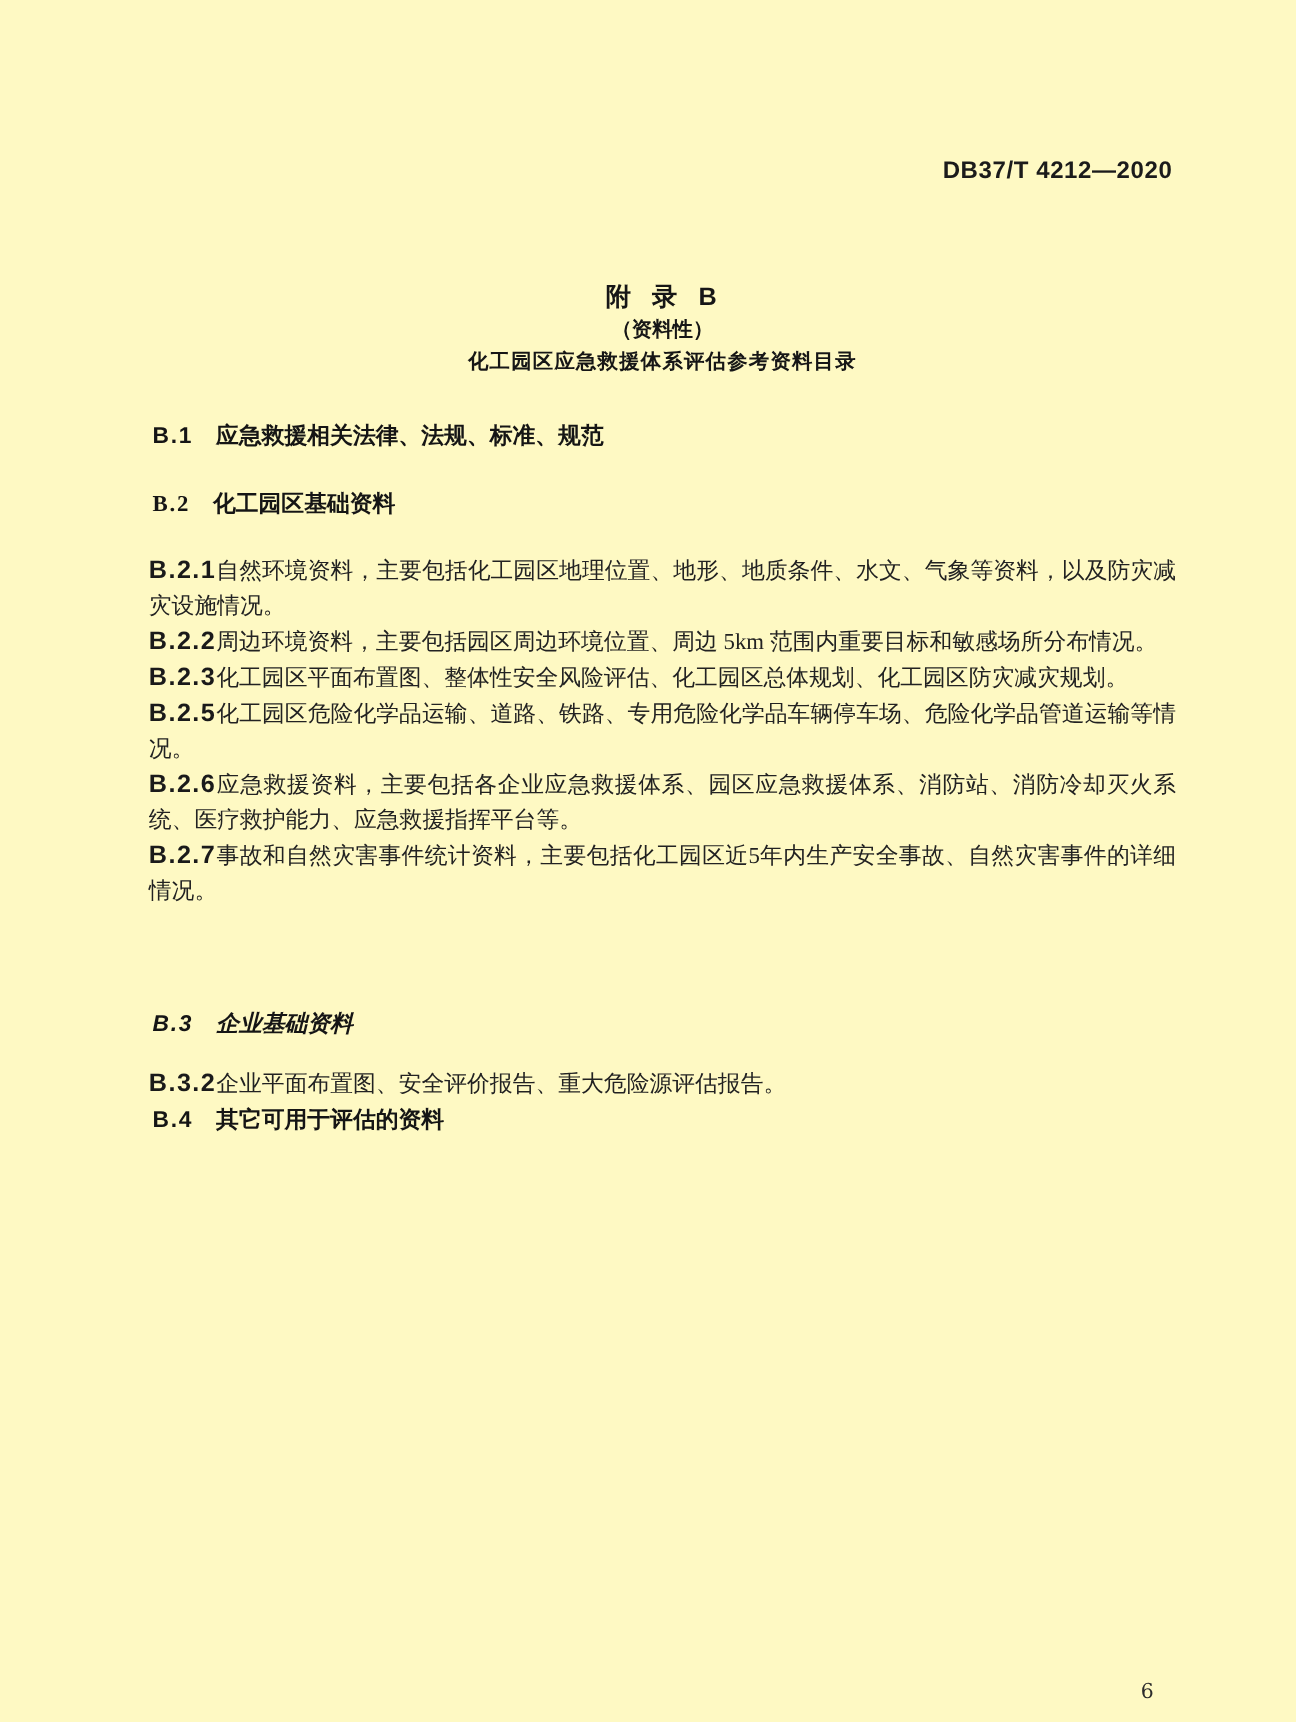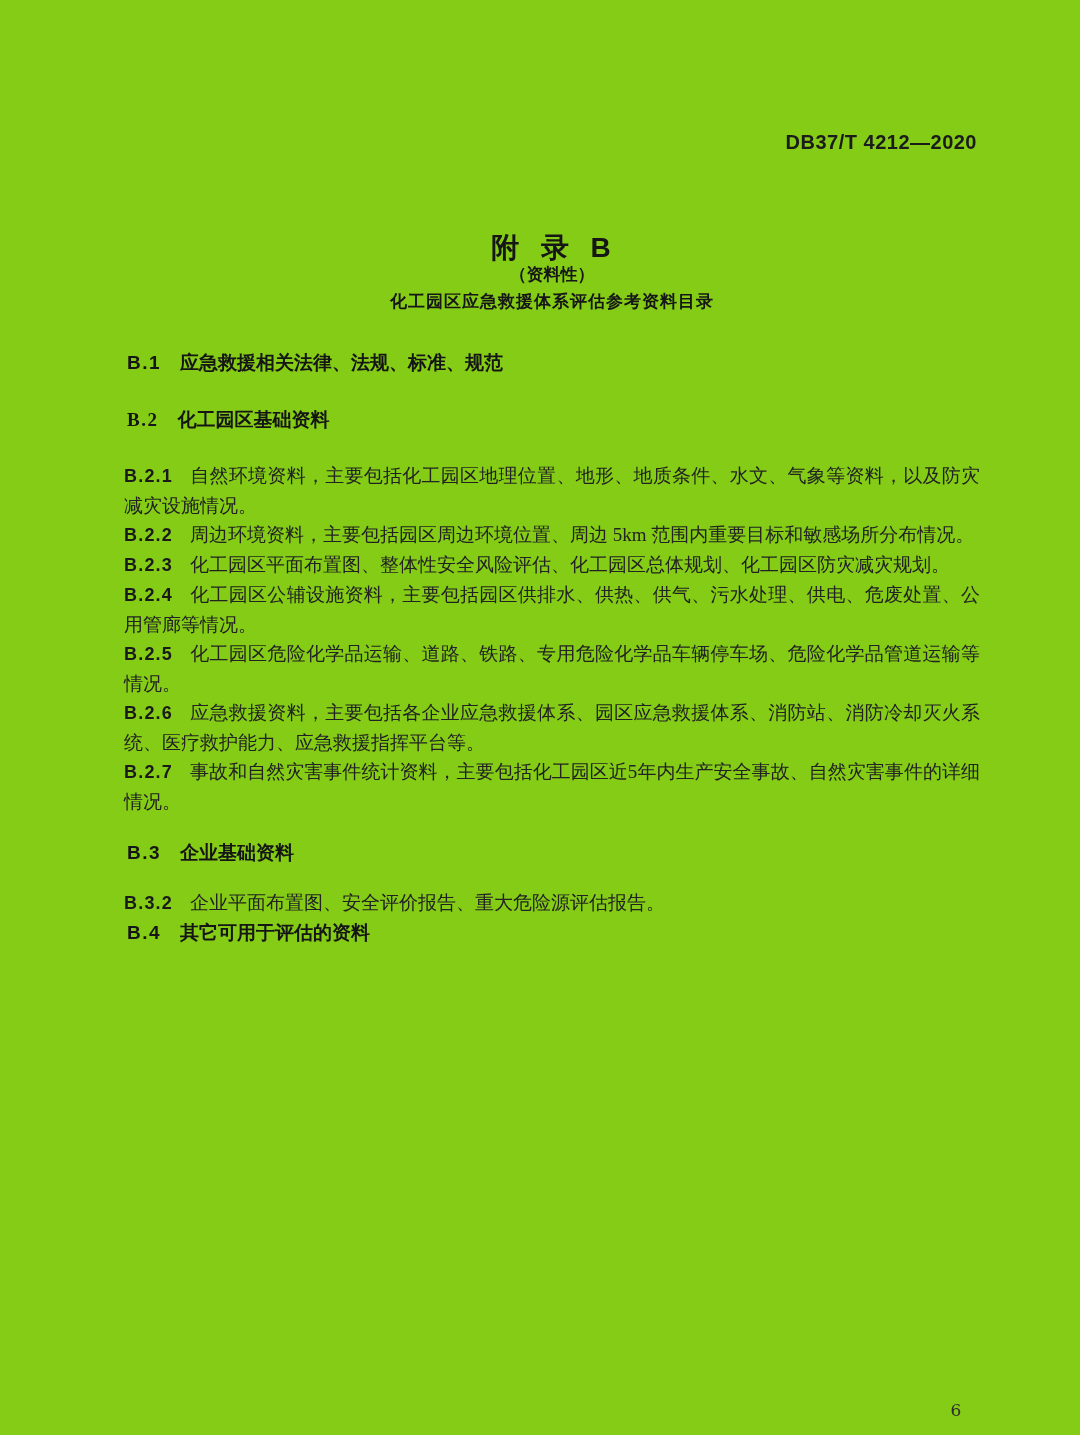--- a/index.html
+++ b/index.html
@@ -4,21 +4,21 @@
 <style>
   html, body {
     margin: 0;
     padding: 0;
     background: #ffffff;
   }
   .page {
     position: relative;
     width: 1080px;
     height: 1435px;
-    background: #84cc16;
+    background: #fef9c3;
     overflow: hidden;
     font-family: "Liberation Serif", serif;
     color: #1c1c1c;
   }
   
   .doc-code {
     position: absolute;
     top: 131px;
     left: 0;
     right: 103px;
@@ -34,21 +34,21 @@
     position: absolute;
     top: 234px;
     left: 124px;
     width: 856px;
     text-align: center;
     font-family: "Liberation Sans", sans-serif;
     font-weight: 700;
     color: #161616;
   }
   .titles .t { line-height: 27px; white-space: pre; }
-  .t1 { font-size: 28px; letter-spacing: 2px; }
+  .t1 { font-size: 21px; letter-spacing: 2px; }
   .t2 { font-size: 17px; }
   .t3 { font-size: 17px; letter-spacing: 1px; }
 
   
   .sec-h {
     position: absolute;
     left: 127px;
     width: 853px;
     font-family: "Liberation Sans", sans-serif;
     font-weight: 700;
@@ -57,41 +57,40 @@
     white-space: nowrap;
   }
   .sec-h .num {
     display: inline-block;
     letter-spacing: 1.5px;
     margin-right: 19px;
     text-align: center;
   }
   .h-b1 { top: 350px; }
   .h-b2 { top: 407px; font-family: Liberation Serif, serif; }
-  .h-b3 { top: 840px; }
+  .h-b3 { top: 840px; font-style: italic; }
   .h-b4 { top: 920px; }
 
   
   .body-block {
     position: absolute;
     left: 124px;
     width: 856px;
     font-size: 19px;
     line-height: 29px;
     text-align: justify;
     color: #222222;
     font-family: "Liberation Serif", serif;
   }
   .body-block p { margin: 0; }
   .para .num {
     font-family: "Liberation Sans", sans-serif;
     font-weight: 600;
-    font-size: 18px;
+    font-size: 21px;
     letter-spacing: 1.2px;
-    margin-right: 17px;
     color: #1a1a1a;
   }
   .b2-block { top: 461px; }
   .b3-block { top: 888px; }
 
   
   .page-num {
     position: absolute;
     top: 1400px;
     left: 944px;
@@ -120,21 +119,20 @@
   </div>
 
   <div class="sec-h h-b2">
     <span class="num">B.2</span><span>化工园区基础资料</span>
   </div>
 
   <div class="body-block b2-block">
     <p class="para"><span class="num">B.2.1</span><span>自然环境资料，主要包括化工园区地理位置、地形、地质条件、水文、气象等资料，以及防灾减灾设施情况。</span></p>
     <p class="para"><span class="num">B.2.2</span><span>周边环境资料，主要包括园区周边环境位置、周边 5km 范围内重要目标和敏感场所分布情况。</span></p>
     <p class="para"><span class="num">B.2.3</span><span>化工园区平面布置图、整体性安全风险评估、化工园区总体规划、化工园区防灾减灾规划。</span></p>
-    <p class="para"><span class="num">B.2.4</span><span>化工园区公辅设施资料，主要包括园区供排水、供热、供气、污水处理、供电、危废处置、公用管廊等情况。</span></p>
     <p class="para"><span class="num">B.2.5</span><span>化工园区危险化学品运输、道路、铁路、专用危险化学品车辆停车场、危险化学品管道运输等情况。</span></p>
     <p class="para"><span class="num">B.2.6</span><span>应急救援资料，主要包括各企业应急救援体系、园区应急救援体系、消防站、消防冷却灭火系统、医疗救护能力、应急救援指挥平台等。</span></p>
     <p class="para"><span class="num">B.2.7</span><span>事故和自然灾害事件统计资料，主要包括化工园区近5年内生产安全事故、自然灾害事件的详细情况。</span></p>
   </div>
 
   <div class="sec-h h-b3">
     <span class="num">B.3</span><span>企业基础资料</span>
   </div>
 
   <div class="body-block b3-block">

